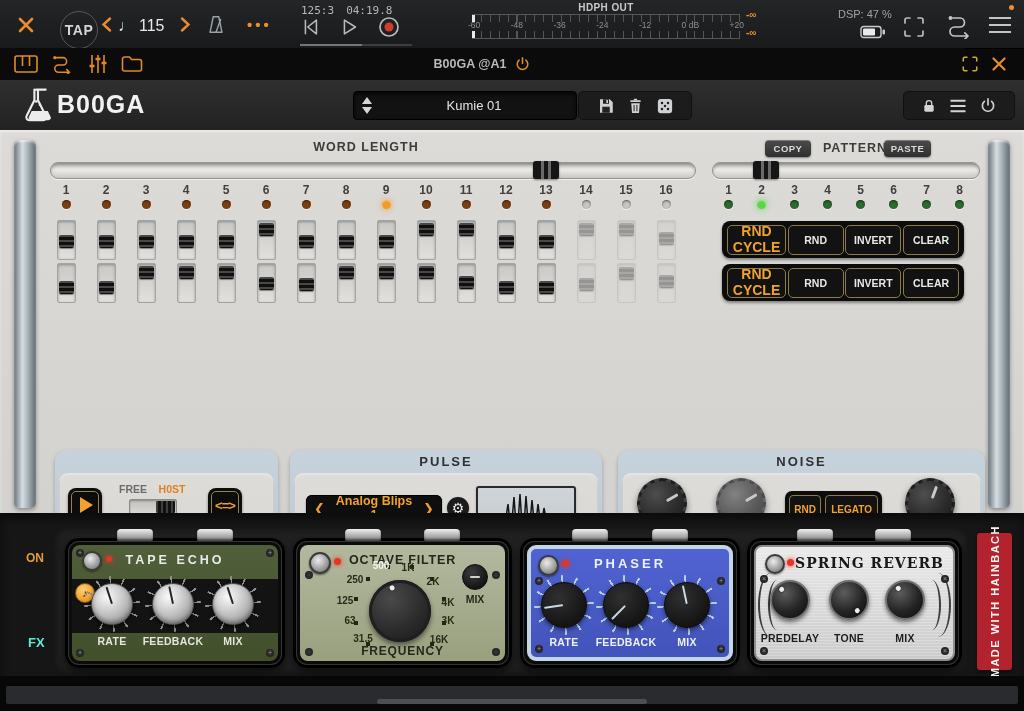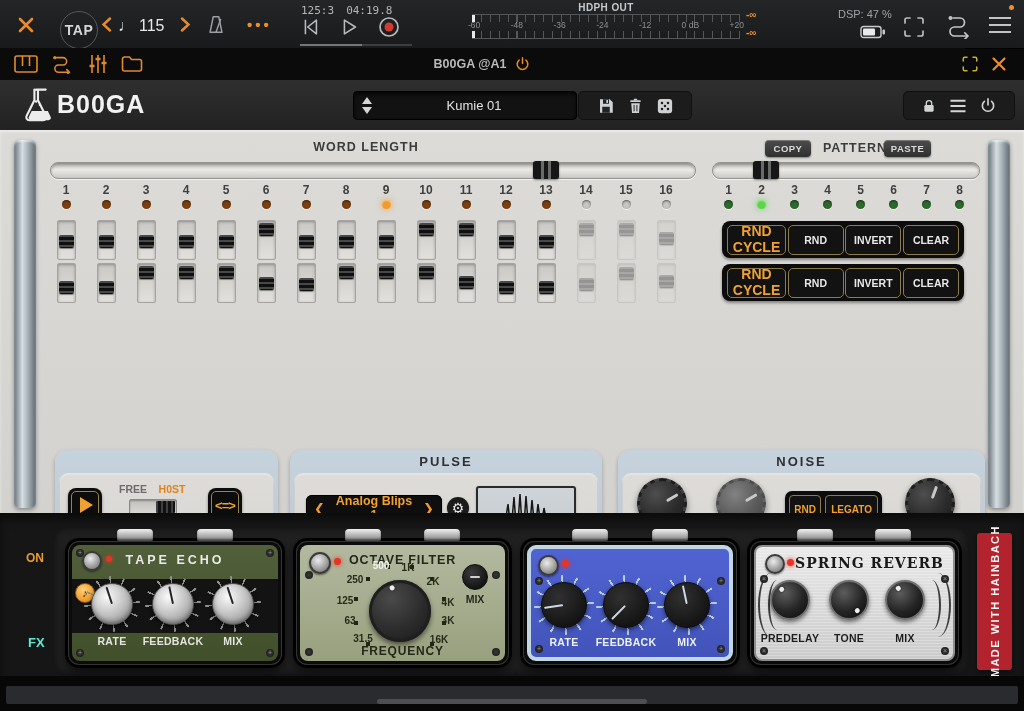--- a/index.html
+++ b/index.html
@@ -932,20 +932,21 @@
         <div class="pktitle" style="left:155px;top:48px;width:40px;color:#23281a;font-size:10.5px;">MIX</div>
       </div>
     </div>
 
     <div class="pedal" style="left:520px;width:220px;">
       <div class="foot" style="left:52px;"></div>
       <div class="foot" style="left:132px;"></div>
       <div class="pface phaser-face">
         <div class="rbtn" style="left:7px;top:6px;width:17px;height:17px;"></div>
         <div class="rled" style="left:31px;top:11px;"></div>
+        <div class="pktitle" style="left:0;right:0;top:7px;color:#eef2f6;font-size:13px;letter-spacing:3px;">PHASER</div>
         <div class="screw" style="left:4px;top:28px;">+</div>
         <div class="screw" style="right:4px;top:28px;">+</div>
         <div class="screw" style="left:4px;bottom:4px;">+</div>
         <div class="screw" style="right:4px;bottom:4px;">+</div>
         <div>
             <div class="pkunit" style="left: 3px; top: 33px; gap: 8px;">
               <div class="pk pk-phaser" style="height: 46px; width: 46px; position: relative;">
                 <div class="spokes"></div>
                 <div class="pfc"></div>
                 <div class="pptr" style="--a:-98deg"></div>

